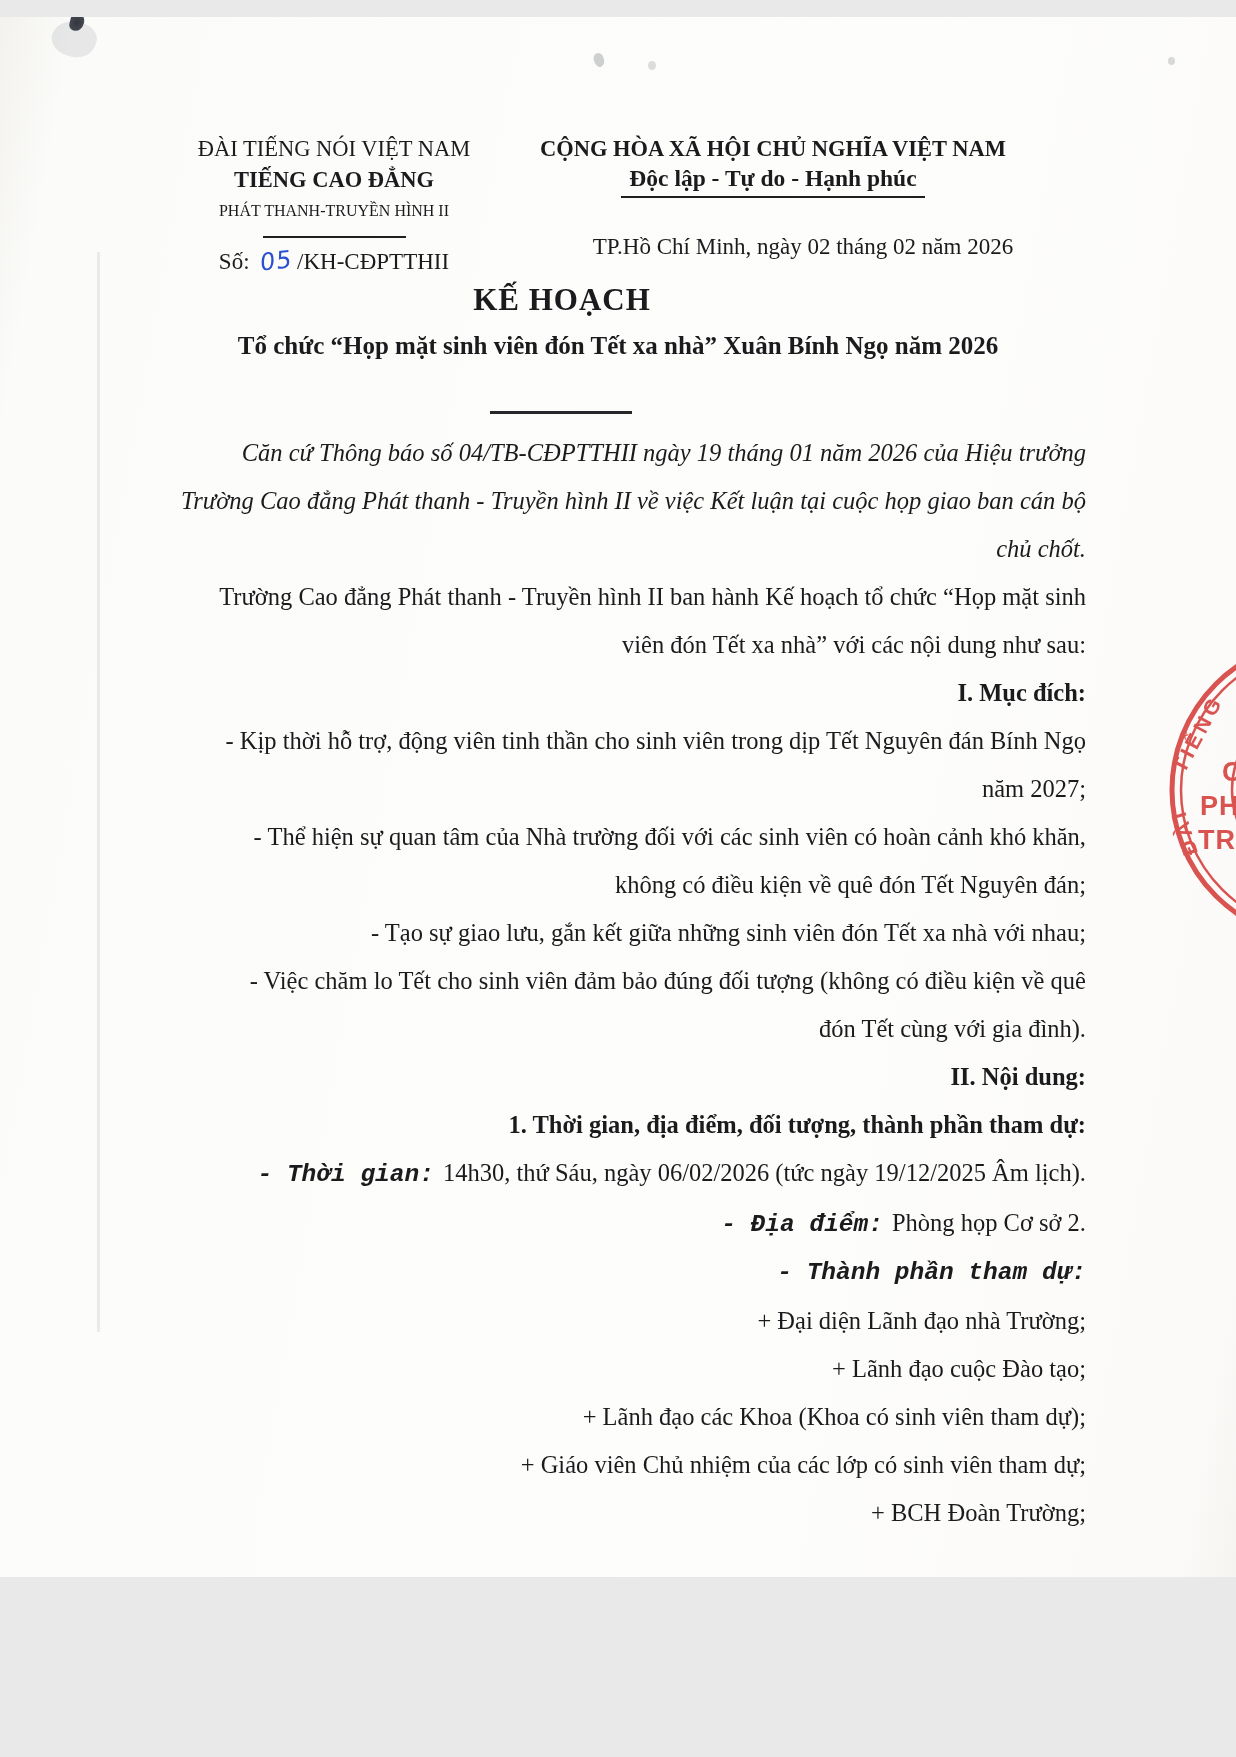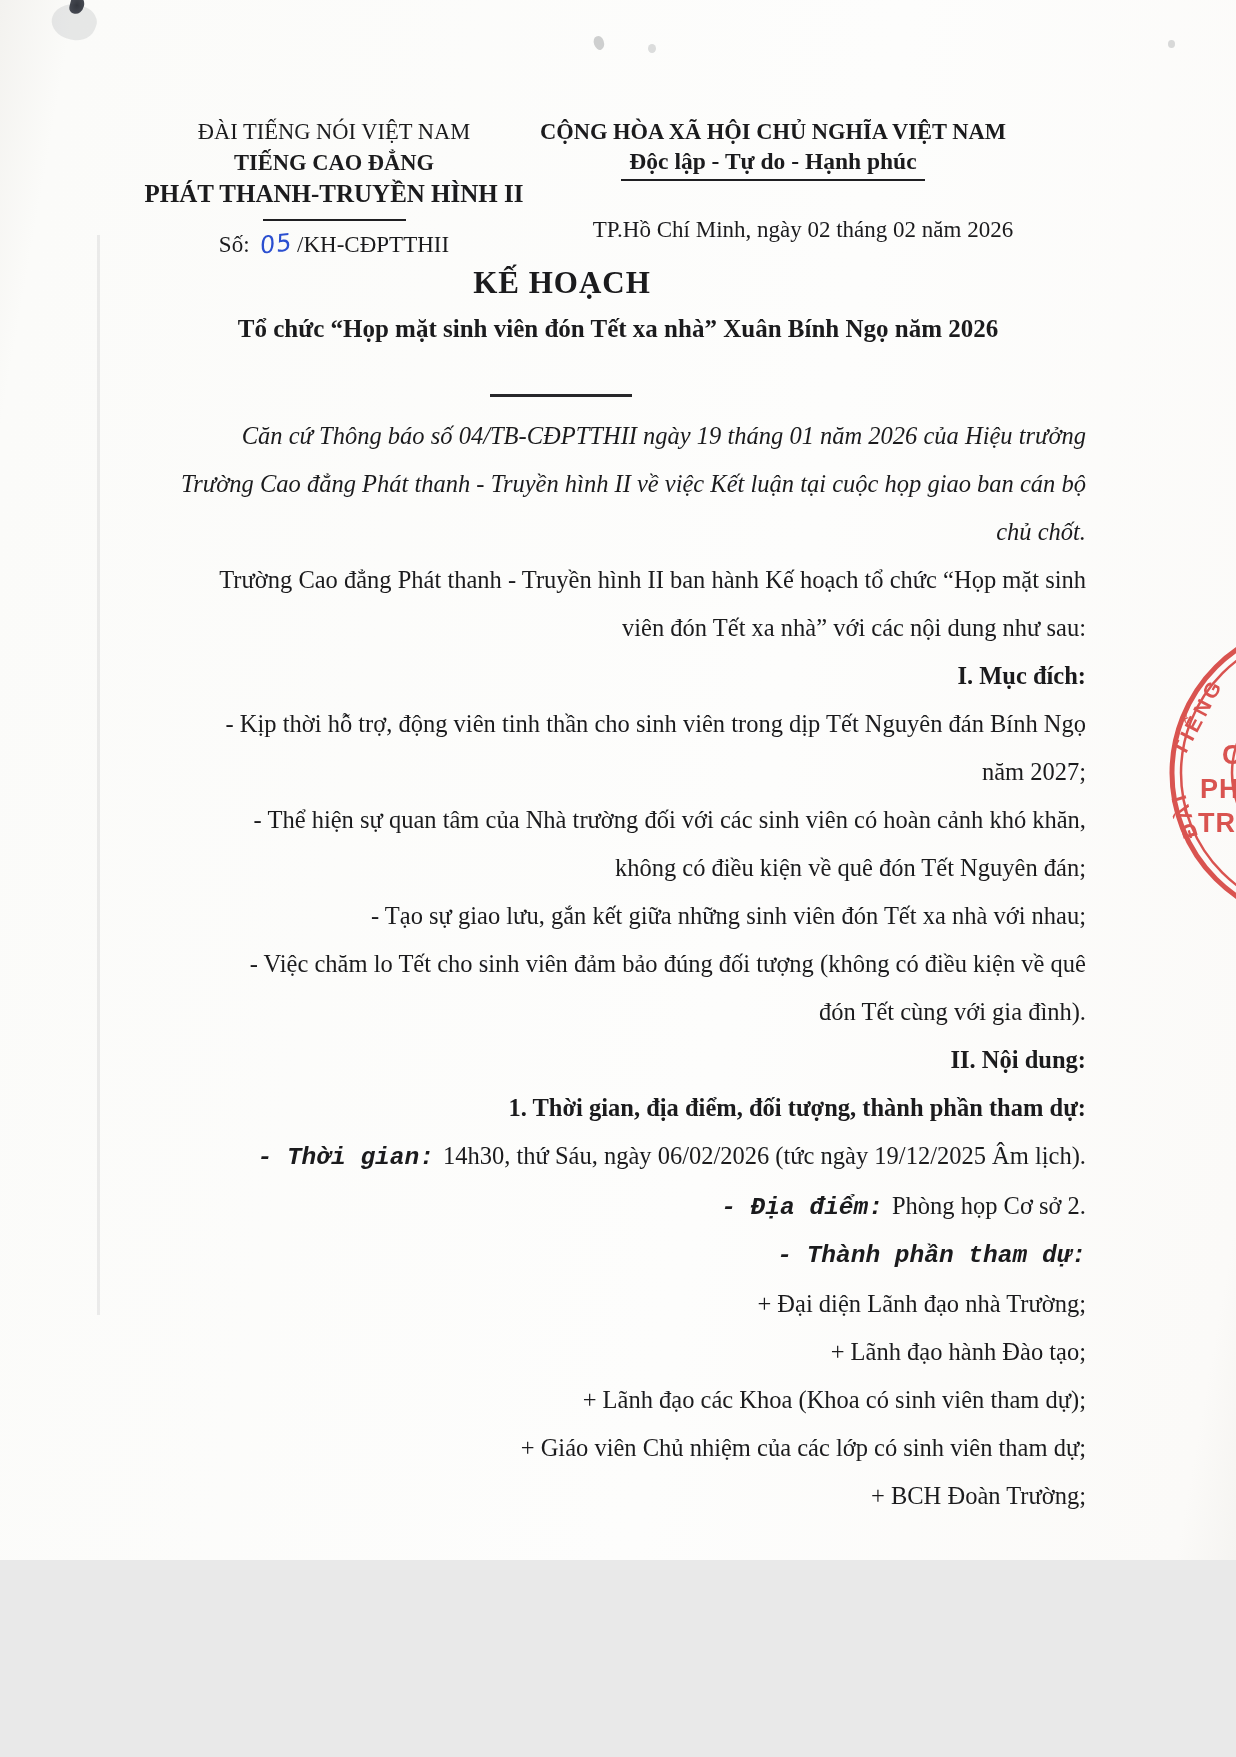--- a/index.html
+++ b/index.html
@@ -1,40 +1,40 @@
 <!DOCTYPE html>
 <html lang="vi"><head>
 <meta charset="utf-8">
 <style>
   html,body { margin:0; padding:0; background:#e9e9e9; }
   .page {
     position:relative;
     width:1236px; height:1560px;
-    margin:0 auto;
+    margin:17px auto;
     overflow:hidden;
     background:linear-gradient(100deg,#f3f2ef 0%,#fbfbf9 5%,#fdfdfc 60%,#fbfaf8 96%,#f5f4f1 100%);
     font-family:"Liberation Serif","DejaVu Serif",serif;
     color:#1b1b1d;
   }
 
   
   .artifact { position:absolute; pointer-events:none; }
   .blob-dark   { left:70px; top:-4px; width:14px; height:18px; background:radial-gradient(#1f222a,#3a3e48); border-radius:45% 55% 60% 40%; transform:rotate(14deg); opacity:.9; }
   .blob-smudge { left:52px; top:4px; width:44px; height:36px; background:#6a6f7a; border-radius:60% 40% 55% 45%; transform:rotate(22deg); opacity:.14; }
   .speck-1 { left:594px; top:36px; width:10px; height:14px; background:#55585f; border-radius:50% 45% 55% 50%; transform:rotate(-20deg); opacity:.28; }
   .speck-2 { left:648px; top:44px; width:8px; height:9px; background:#5a5d64; border-radius:50%; opacity:.2; }
   .speck-3 { left:1168px; top:40px; width:7px; height:8px; background:#6b6e74; border-radius:50%; opacity:.25; }
   .edge-streak { left:97px; top:235px; width:3px; height:1080px; background:#8a8a90; opacity:.14; }
   .corner-streak { left:55px; top:1640px; width:120px; height:4px; background:#9a9a9e; opacity:.12; transform:rotate(38deg); }
 
   
   .header-left { position:absolute; left:118px; top:116px; width:432px; text-align:center; }
   .hl-parent { font-size:22.5px; line-height:31px; }
   .hl-org    { font-size:22.5px; line-height:31px; font-weight:bold; }
-  .hl-org2   { font-size:25px;   line-height:31px; font-weight:bold; }
+  .hl-org2   { font-size:16px;   line-height:31px; font-weight:normal; }
   .hl-underline { width:143px; height:2px; background:#1f1f22; margin:10px auto 0; }
   .doc-number { font-size:23px; margin-top:9px; white-space:nowrap; }
   .handwritten {
     display:inline-block; color:#2b4fd0; font-family:"DejaVu Sans",sans-serif;
     font-size:24px; font-weight:500; letter-spacing:1px; margin:0 5px 0 10px;
     transform:rotate(-6deg) skewX(-8deg);
   }
 
   .header-right { position:absolute; left:538px; top:116px; width:470px; text-align:center; }
   .hr-motto1 { font-size:22.5px; line-height:31px; font-weight:bold; white-space:nowrap; }
@@ -104,21 +104,21 @@
     <p class="indent">- Việc chăm lo Tết cho sinh viên đảm bảo đúng đối tượng (không có điều kiện về quê đón Tết cùng với gia đình).</p>
 
     <p class="heading">II. Nội dung:</p>
     <p class="heading">1. Thời gian, địa điểm, đối tượng, thành phần tham dự:</p>
 
     <p class="indent"><span class="label-bi">- Thời gian:</span><span class="value">14h30, thứ Sáu, ngày 06/02/2026 (tức ngày 19/12/2025 Âm lịch).</span></p>
     <p class="indent"><span class="label-bi">- Địa điểm:</span><span class="value">Phòng họp Cơ sở 2.</span></p>
     <p class="indent label-bi">- Thành phần tham dự:</p>
 
     <p class="plus">+ Đại diện Lãnh đạo nhà Trường;</p>
-    <p class="plus">+ Lãnh đạo hành Đào tạo;</p>
+    <p class="plus">+ Lãnh đạo cuộc Đào tạo;</p>
     <p class="plus">+ Lãnh đạo các Khoa (Khoa có sinh viên tham dự);</p>
     <p class="plus">+ Giáo viên Chủ nhiệm của các lớp có sinh viên tham dự;</p>
     <p class="plus">+ BCH Đoàn Trường;</p>
   </div>
 
   <svg class="stamp" viewBox="0 0 320 345" xmlns="http://www.w3.org/2000/svg">
     <circle cx="162" cy="171" r="150" fill="none" stroke="#d6423e" stroke-width="5"></circle>
     <circle cx="162" cy="171" r="141" fill="none" stroke="#d6423e" stroke-width="2.5"></circle>
     <circle cx="162" cy="171" r="90" fill="none" stroke="#d6423e" stroke-width="2.5"></circle>
     <text class="ring-word" x="44" y="118" text-anchor="middle" transform="rotate(-62 44 118)">TIẾNG</text>

